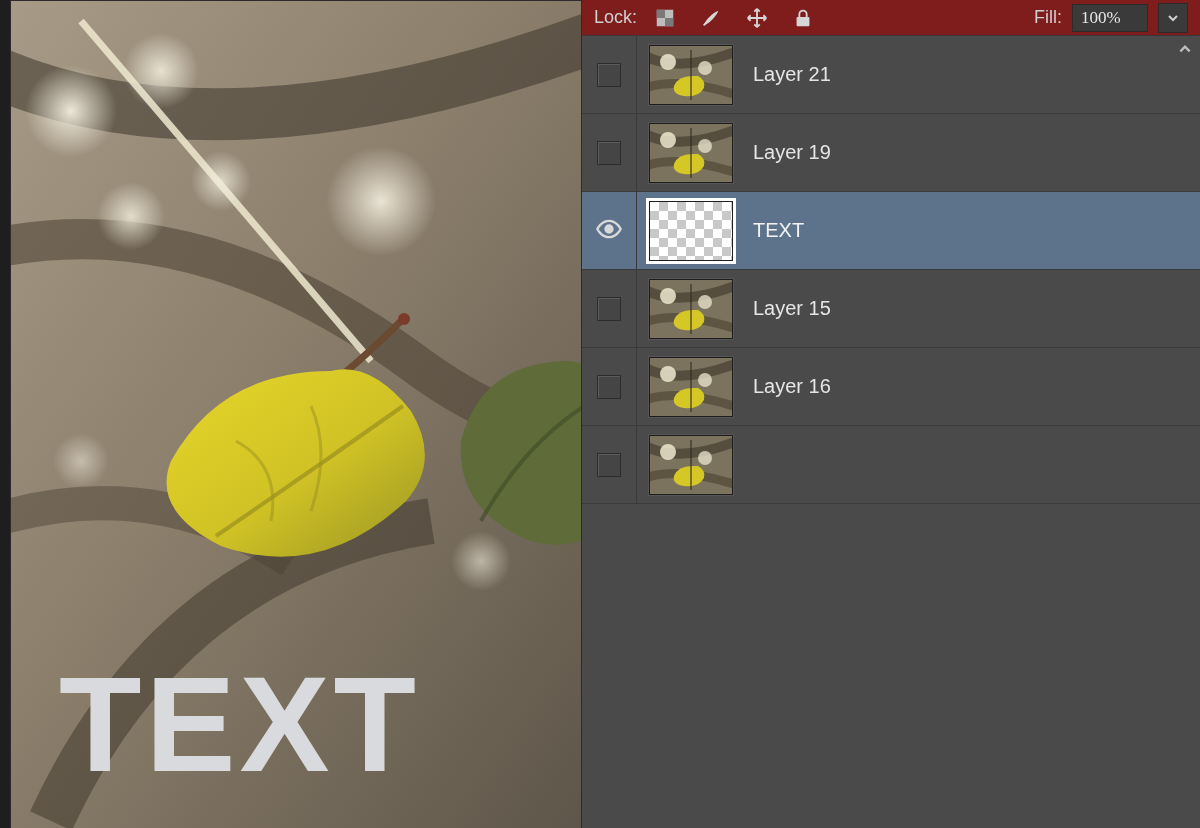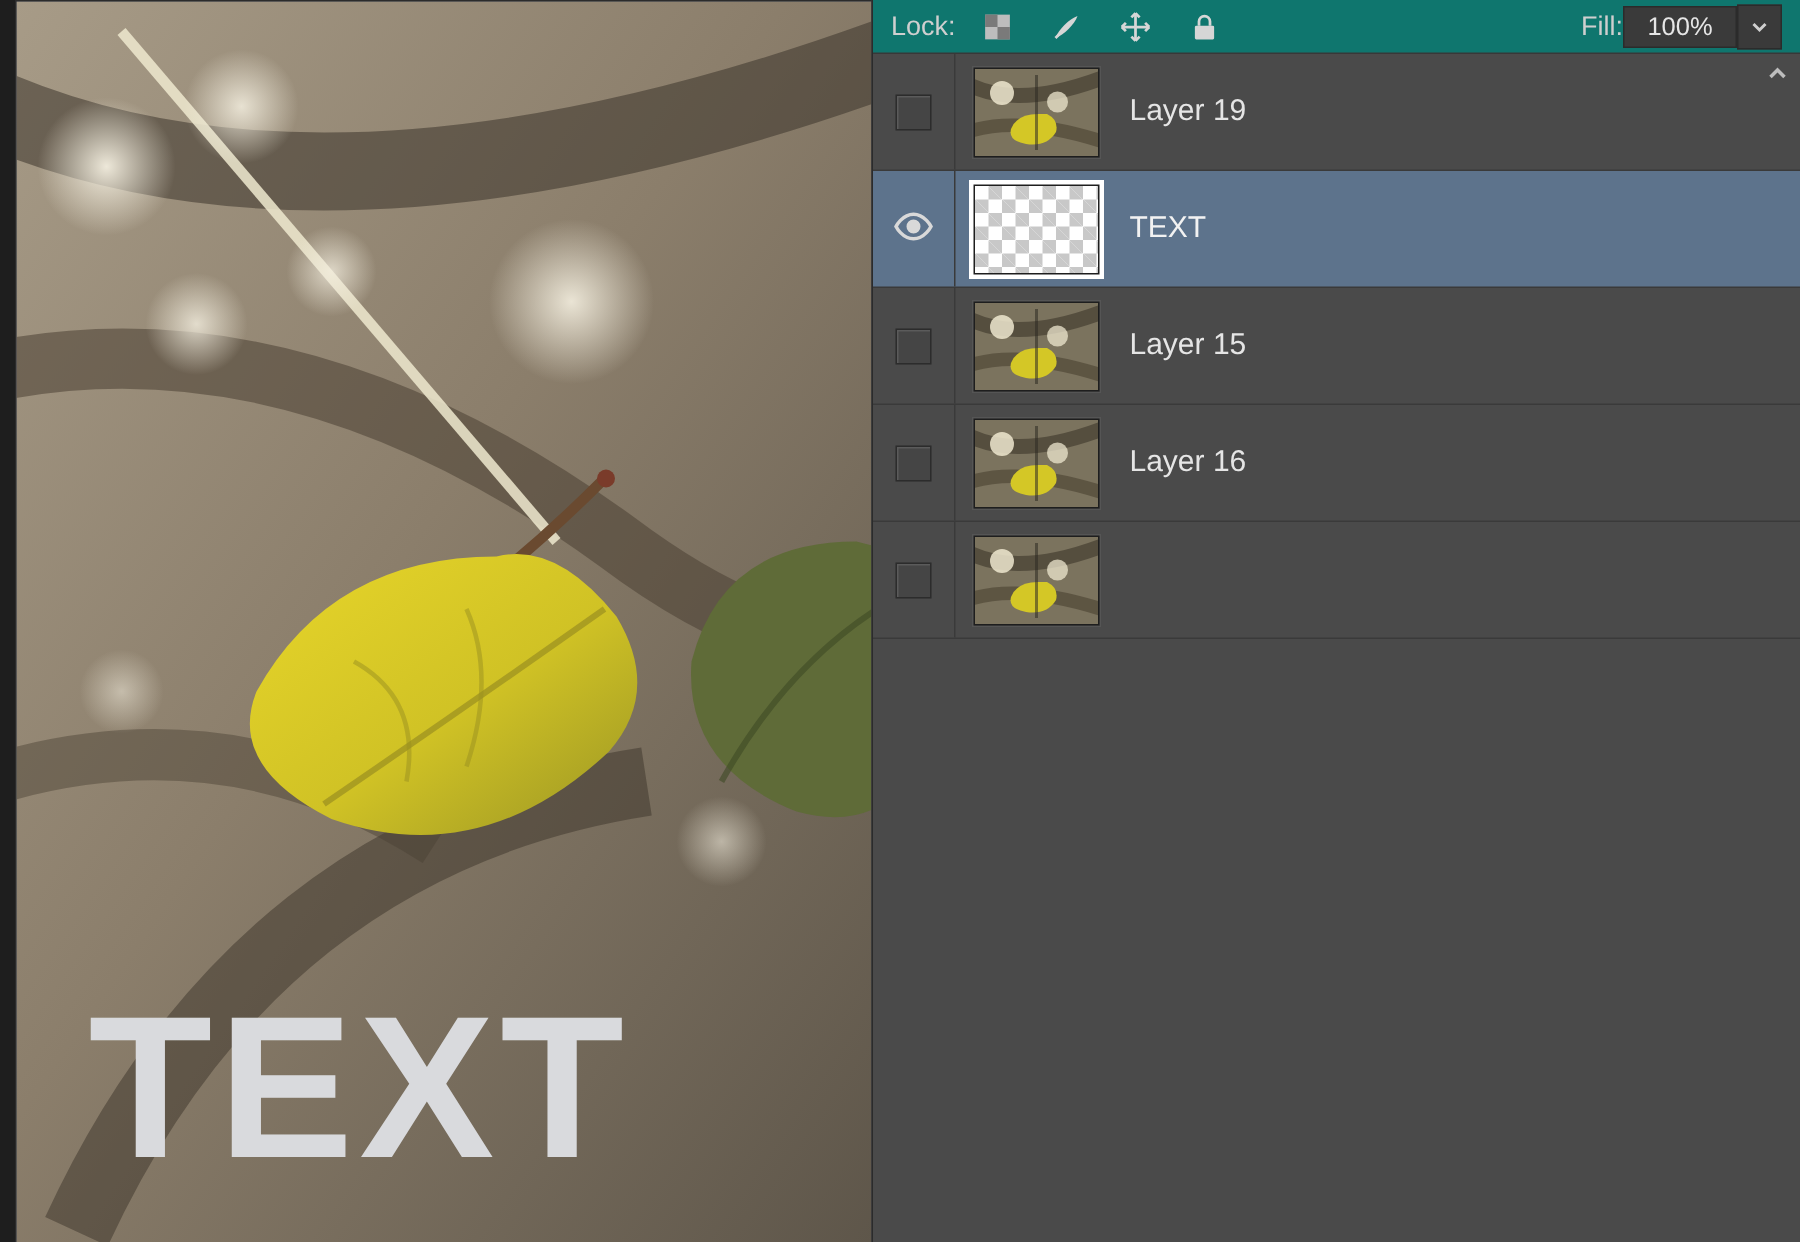--- a/index.html
+++ b/index.html
@@ -2,27 +2,27 @@
 <html><head>
 <meta charset="utf-8">
 <style>
   html,body{margin:0;padding:0;width:1200px;height:828px;overflow:hidden;background:#1e1e1e;font-family:Tahoma,Arial,sans-serif;font-size:13px;color:#d6d6d6;}
   .stage{position:absolute;left:0;top:0;width:1200px;height:828px;}
   
   .canvas{position:absolute;left:10px;top:0;width:570px;height:828px;background:#777;overflow:hidden;border:1px solid #2b2b2b;}
   .canvas svg{display:block;}
   
   .panel{position:absolute;right:0;top:0;width:618px;height:828px;background:#4a4a4a;border-left:1px solid #2b2b2b;}
-  .panel-top{height:35px;background:#0f766e;border-bottom:1px solid #383838;display:flex;align-items:center;padding:0 12px;color:#cfcfcf;font-size:18px;}
+  .panel-top{height:35px;background:#7f1d1d;border-bottom:1px solid #383838;display:flex;align-items:center;padding:0 12px;color:#cfcfcf;font-size:18px;}
   .top-label{margin-right:10px;}
   .top-icons{display:flex;gap:22px;margin-left:6px;align-items:center;}
   .ico{width:24px;height:24px;display:flex;align-items:center;justify-content:center;color:#d6d6d6;}
   .ico svg{width:22px;height:22px;}
-  .fill-group{margin-left:auto;display:flex;align-items:center;}
-  .fill-box{background:#3a3a3a;border:1px solid #2b2b2b;color:#e6e6e6;padding:3px 8px;min-width:58px;text-align:center;font-size:17px;}
+  .fill-group{margin-left:auto;display:flex;align-items:center;gap:10px;}
+  .fill-box{background:#3a3a3a;border:1px solid #2b2b2b;color:#e6e6e6;padding:3px 8px;min-width:58px;text-align:left;font-size:17px;font-family:Liberation Serif, serif;}
   .dd{width:28px;height:28px;background:#3a3a3a;border:1px solid #2b2b2b;display:flex;align-items:center;justify-content:center;}
   .dd svg{width:12px;height:12px;}
   .rows{height:790px;overflow:hidden;position:relative;}
   .row{height:77px;border-bottom:1px solid #3a3a3a;display:flex;align-items:center;}
   .row.sel{background:#5d738c;}
   .vis-col{width:54px;height:100%;border-right:1px solid #3a3a3a;display:flex;align-items:center;justify-content:center;}
   .vis-checkbox{width:22px;height:22px;background:#454545;border:1px solid #2c2c2c;box-shadow:inset 1px 1px 0 rgba(255,255,255,.12);}
   .eye svg{width:28px;height:28px;color:#d9d9d9;}
   .thumb-wrap{width:108px;display:flex;align-items:center;justify-content:center;}
   .thumb{width:82px;height:58px;border:1px solid #1e1e1e;box-shadow:0 0 0 1px #555;}
@@ -148,20 +148,33 @@
       </div>
     </div>
 
     <div class="rows" id="rows">
       <span class="scroll-arrow">
         <svg viewBox="0 0 12 12">
             <path d="M2 8l4-4 4 4" fill="none" stroke="#bdbdbd" stroke-width="2"></path>
           </svg>
       </span>
 
+    <div class="row">
+          <div class="vis-col">
+            <span class="vis-checkbox"></span>
+          </div>
+          <div class="thumb-wrap">
+            <div class="thumb">
+              <svg width="82" height="58" viewBox="0 0 82 58">
+                <use href="#photo-thumb"></use>
+              </svg>
+            </div>
+          </div>
+          <div class="lname">Layer 21</div>
+        </div>
         <div class="row">
           <div class="vis-col">
             <span class="vis-checkbox"></span>
           </div>
           <div class="thumb-wrap">
             <div class="thumb">
               <svg width="82" height="58" viewBox="0 0 82 58">
                 <use href="#photo-thumb"></use>
               </svg>
             </div>

